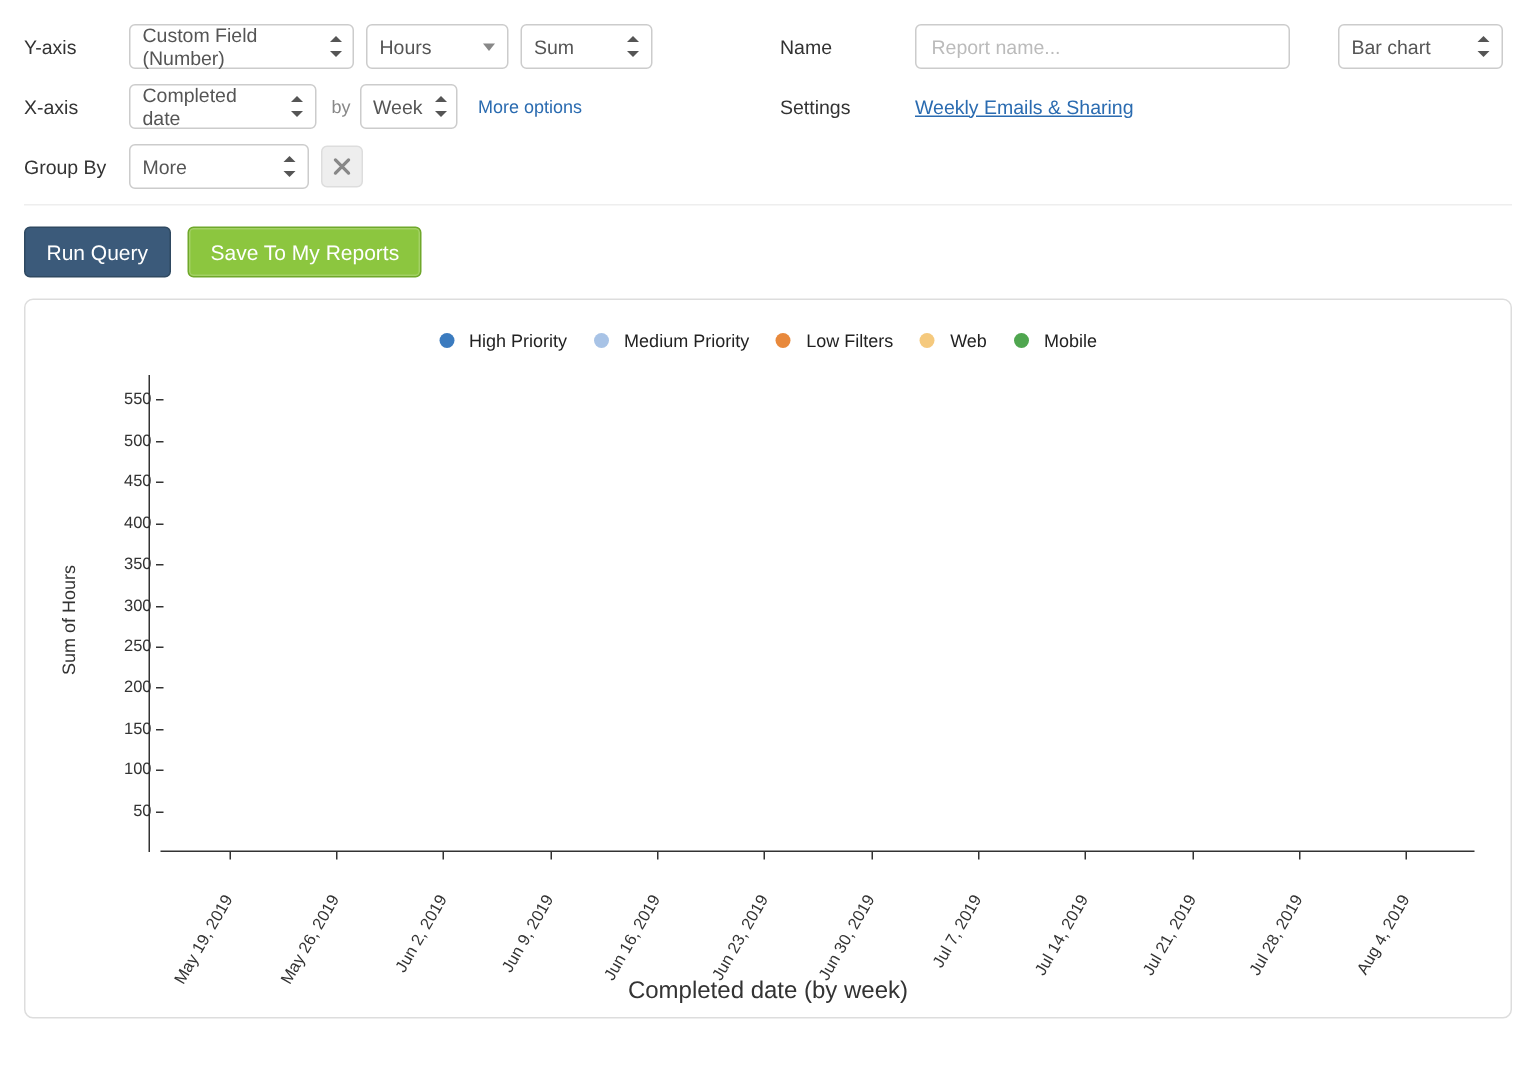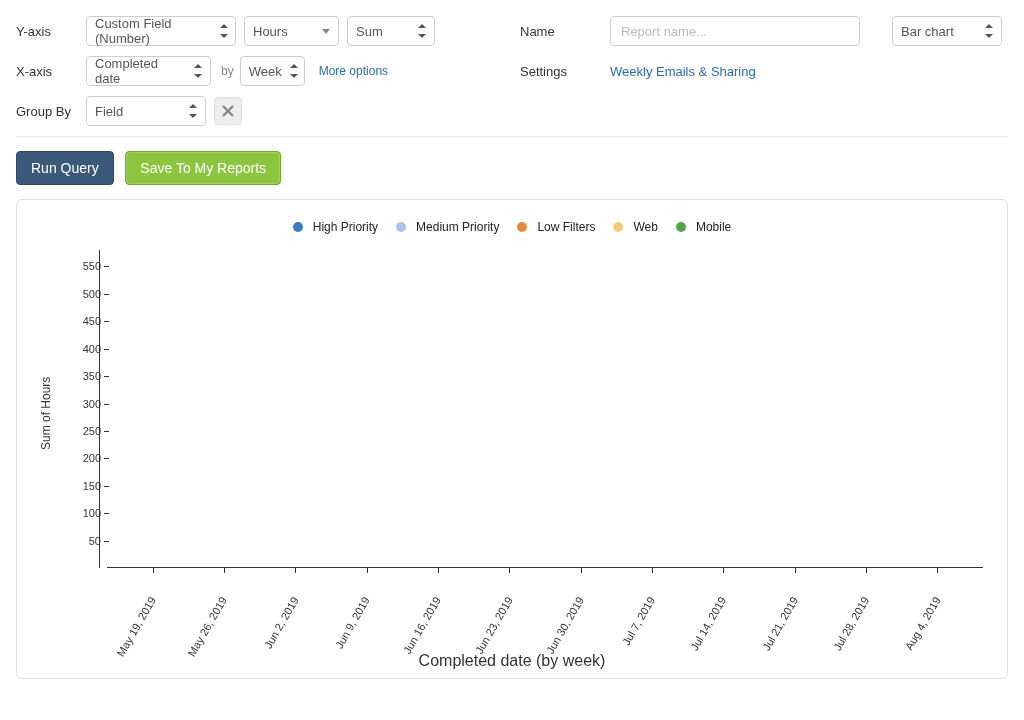--- a/index.html
+++ b/index.html
@@ -88,21 +88,21 @@
   .text-input {
     border:1px solid #ccc;
     border-radius:4px;
     height:30px;
     padding:0 10px;
     font-size:13px;
     color:#555;
     width:250px;
   }
   .text-input::placeholder { color:#bbb; }
-  .link { color:#2a6bb0; cursor:pointer; font-size:13px; }
+  .link { color:#2a6bb0; cursor:pointer; font-size:13px;text-decoration:underline; }
   hr.divider { border:none; border-top:1px solid #eee; margin:10px 0 14px 0; }
   .btn {
     height:34px;
     border-radius:4px;
     padding:0 14px;
     font-size:14px;
     cursor:pointer;
     border:1px solid transparent;
     margin-right:8px;
   }
@@ -247,21 +247,21 @@
     <div class="select" style="width:65px">
       <span>Week</span>
       <span class="caret-updown"></span>
     </div>
     <span class="more-options">More options</span>
   </div>
 
   <div class="form-row">
     <div class="form-label">Group By</div>
     <div class="select" style="width:120px">
-      <span>Field</span>
+      <span>More</span>
       <span class="caret-updown"></span>
     </div>
     <div class="icon-btn">
       <svg viewBox="0 0 16 16">
           <path d="M3 3 L13 13 M13 3 L3 13" stroke="#888" stroke-width="2.5" stroke-linecap="round"></path>
         </svg>
     </div>
   </div>
 
 </div>

